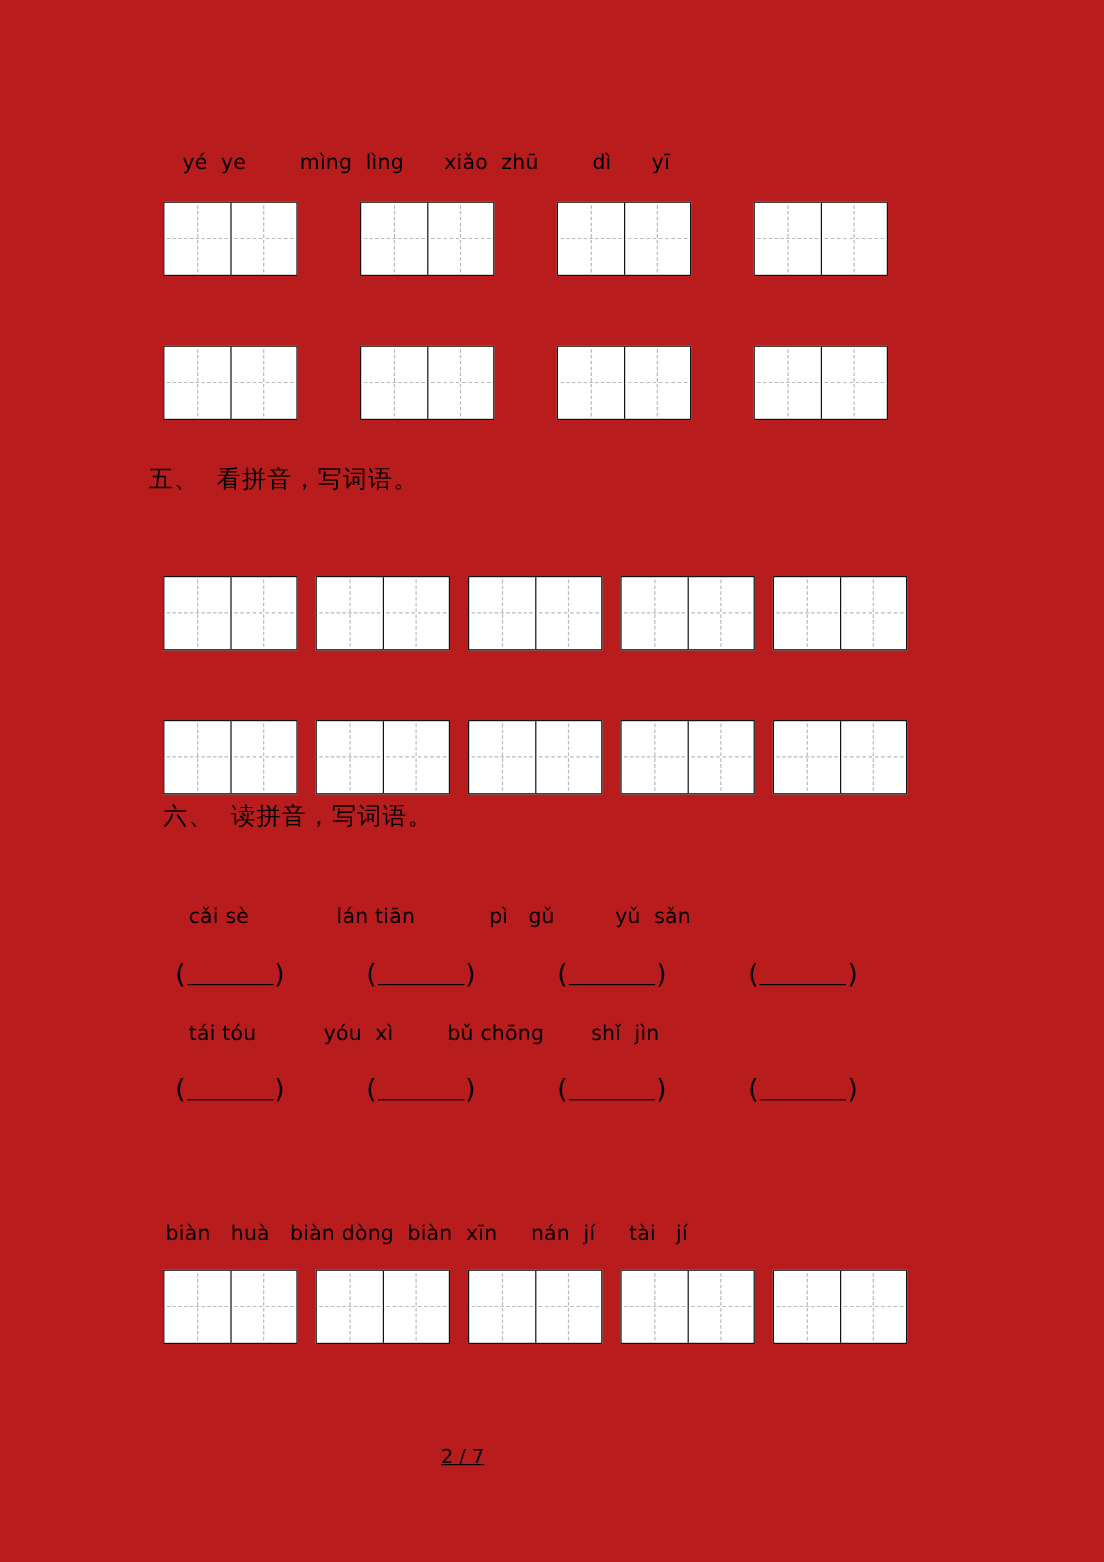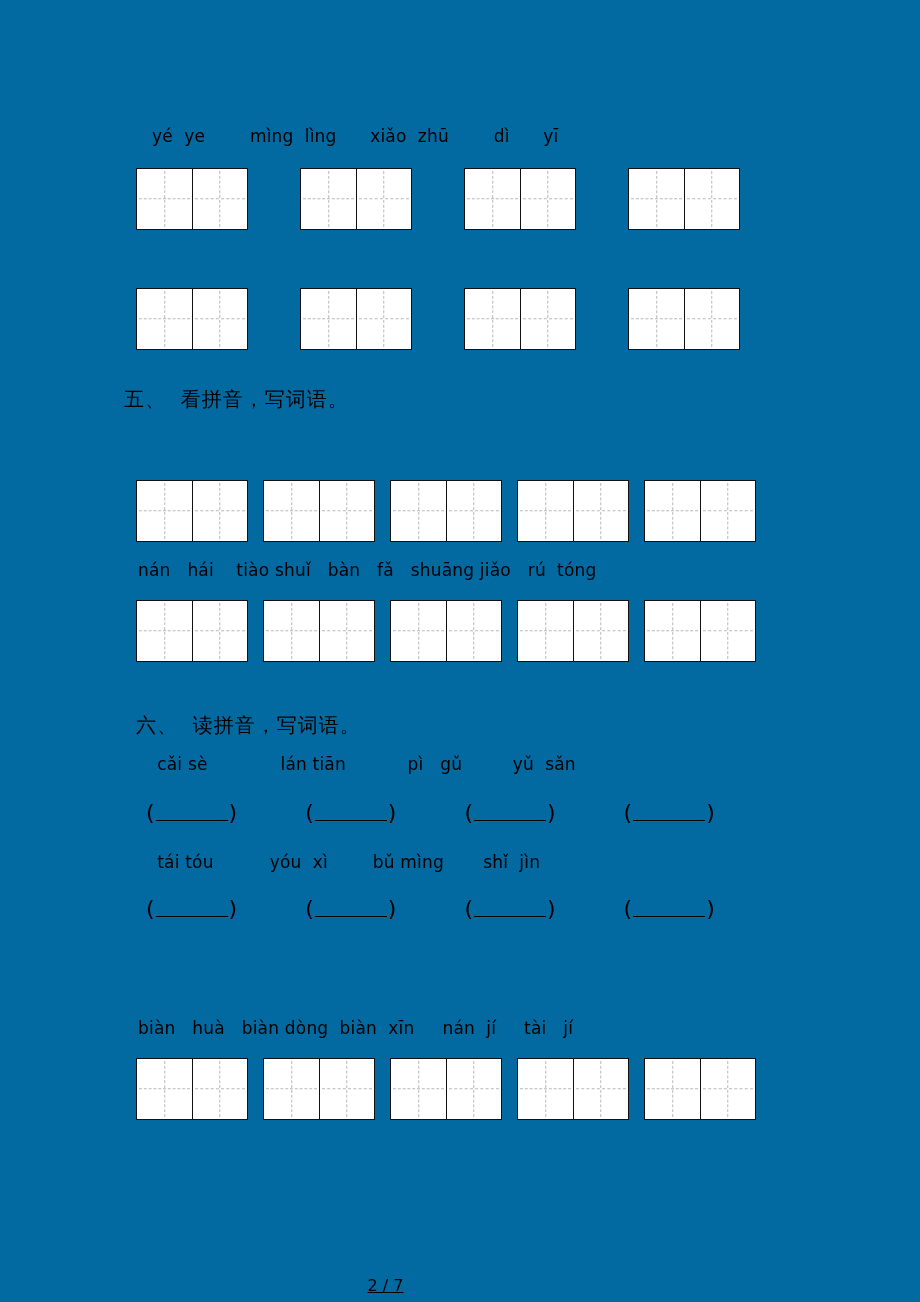--- a/index.html
+++ b/index.html
@@ -4,21 +4,21 @@
 <style>
   html, body {
     margin: 0;
     padding: 0;
     background: #ffffff;
   }
   .page {
     position: relative;
     width: 920px;
     height: 1302px;
-    background: #0369a1;
+    background: #b91c1c;
     font-family: "Liberation Sans", "DejaVu Sans", sans-serif;
     color: #000000;
     overflow: hidden;
   }
 
   
   .section-heading {
     font-family: "DejaVu Serif", "Liberation Serif", serif;
     font-size: 20px;
     font-weight: 400;
@@ -175,21 +175,20 @@
     <div class="tianzige">
       <div class="tzg-cell"></div>
       <div class="tzg-cell"></div>
     </div>
     <div class="tianzige">
       <div class="tzg-cell"></div>
       <div class="tzg-cell"></div>
     </div>
   </div>
 
-  <div class="abs pinyin-row" style="left:138px; top:560px;">nán   hái    tiào shuǐ   bàn   fǎ   shuāng jiǎo   rú  tóng</div>
 
   <div class="abs box-row" style="left:136px; top:600px; gap:15px;">
     <div class="tianzige">
       <div class="tzg-cell"></div>
       <div class="tzg-cell"></div>
     </div>
     <div class="tianzige">
       <div class="tzg-cell"></div>
       <div class="tzg-cell"></div>
     </div>
@@ -200,32 +199,32 @@
     <div class="tianzige">
       <div class="tzg-cell"></div>
       <div class="tzg-cell"></div>
     </div>
     <div class="tianzige">
       <div class="tzg-cell"></div>
       <div class="tzg-cell"></div>
     </div>
   </div>
 
-  <div class="abs section-heading" style="left:136px; top:712px;text-align:center;">六、  读拼音，写词语。</div>
+  <div class="abs section-heading" style="left:136px; top:667px;text-align:center;">六、  读拼音，写词语。</div>
 
   <div class="abs pinyin-row" style="left:146px; top:754px;">  cǎi sè             lán tiān           pì   gǔ         yǔ  sǎn</div>
 
   <div class="abs blank-row" style="left:146px; top:802px; gap:68px;">
     <span class="paren-blank"><span class="paren">(</span><span class="blank-line"></span><span class="paren">)</span></span>
     <span class="paren-blank"><span class="paren">(</span><span class="blank-line"></span><span class="paren">)</span></span>
     <span class="paren-blank"><span class="paren">(</span><span class="blank-line"></span><span class="paren">)</span></span>
     <span class="paren-blank"><span class="paren">(</span><span class="blank-line"></span><span class="paren">)</span></span>
   </div>
 
-  <div class="abs pinyin-row" style="left:146px; top:852px;">  tái tóu          yóu  xì        bǔ mìng       shǐ  jìn</div>
+  <div class="abs pinyin-row" style="left:146px; top:852px;">  tái tóu          yóu  xì        bǔ chōng       shǐ  jìn</div>
 
   <div class="abs blank-row" style="left:146px; top:898px; gap:68px;">
     <span class="paren-blank"><span class="paren">(</span><span class="blank-line"></span><span class="paren">)</span></span>
     <span class="paren-blank"><span class="paren">(</span><span class="blank-line"></span><span class="paren">)</span></span>
     <span class="paren-blank"><span class="paren">(</span><span class="blank-line"></span><span class="paren">)</span></span>
     <span class="paren-blank"><span class="paren">(</span><span class="blank-line"></span><span class="paren">)</span></span>
   </div>
 
 
   <div class="abs pinyin-row" style="left:138px; top:1018px;">biàn   huà   biàn dòng  biàn  xīn     nán  jí     tài   jí</div>
@@ -247,15 +246,15 @@
       <div class="tzg-cell"></div>
       <div class="tzg-cell"></div>
     </div>
     <div class="tianzige">
       <div class="tzg-cell"></div>
       <div class="tzg-cell"></div>
     </div>
   </div>
 
 
-  <div class="abs footer" style="left:0; top:1276px; width:771px;text-decoration:underline;">2 / 7</div>
+  <div class="abs footer" style="left:0; top:1204px; width:771px;text-decoration:underline;">2 / 7</div>
 
 </div>
 
 </body></html>

